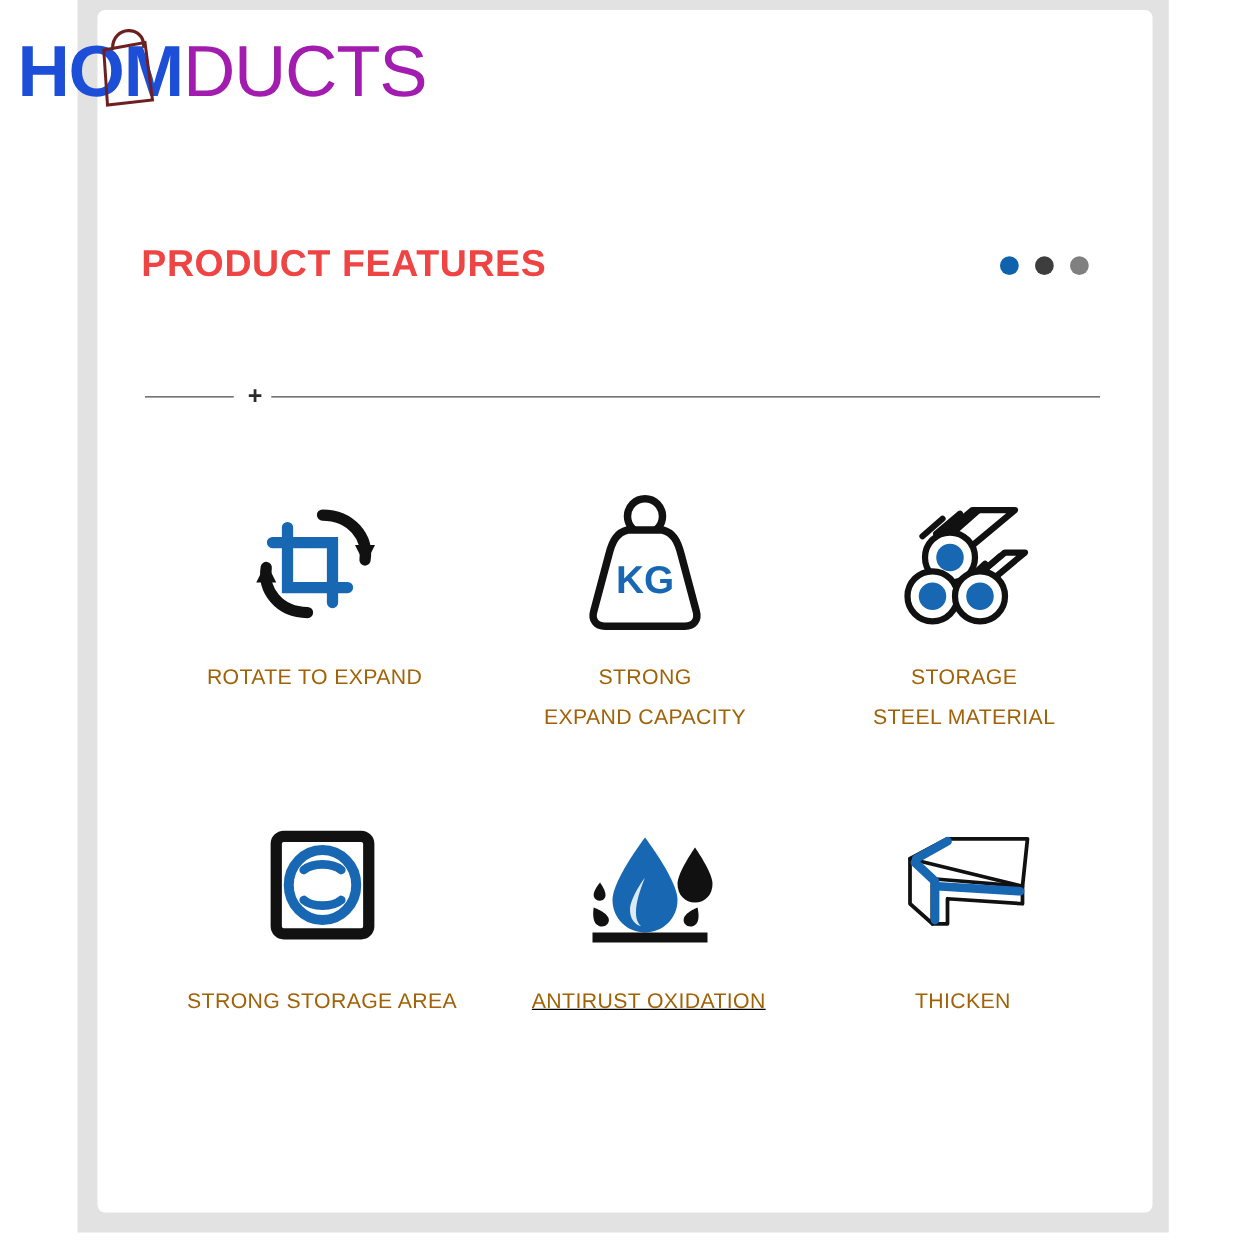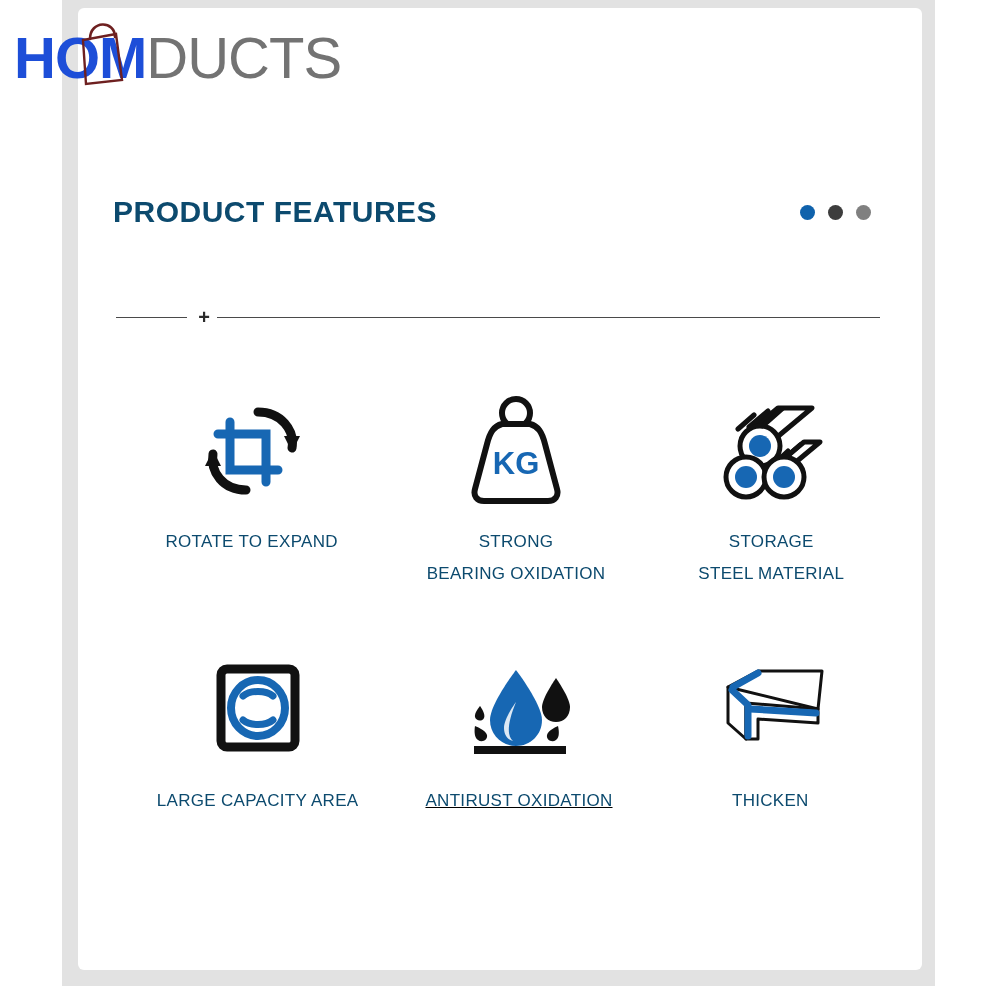--- a/index.html
+++ b/index.html
@@ -58,21 +58,21 @@
     line-height: 72px;
     letter-spacing: -1px;
     white-space: nowrap;
   }
   .logo-hom {
     font-weight: 700;
     color: #1d4ed8;
   }
   .logo-ducts {
     font-weight: 400;
-    color: #737373;
+    color: #a21caf;
   }
   .logo-bag {
     position: absolute;
     left: 56px;
     top: -12px;
     width: 56px;
     height: 76px;
     pointer-events: none;
   }
 
@@ -84,21 +84,21 @@
     width: 770px;
     height: 48px;
     display: flex;
     align-items: center;
     justify-content: space-between;
   }
   .section-title {
     font-size: 30px;
     font-weight: 700;
     letter-spacing: 0.5px;
-    color: #0c4a6e;
+    color: #ef4444;
     white-space: nowrap;
   }
   .dots {
     display: flex;
     align-items: center;
     gap: 13px;
     padding-right: 12px;
   }
   .dot {
     width: 15px;
@@ -159,21 +159,21 @@
     display: flex;
     align-items: center;
     justify-content: center;
   }
   .feature-label {
     margin-top: 16px;
     text-align: center;
     font-size: 17px;
     line-height: 1.9;
     letter-spacing: 0.3px;
-    color: #0c4a6e;
+    color: #a16207;
     white-space: pre-line;
   }
   .feature-row.row2 .feature-icon { height: 110px; }
   .feature-row.row2 .feature-label { margin-top: 22px; }
 
   
   .feature.c1 { transform: translateX(8px); }
   .feature.c2 { transform: translateX(17px); }
   .feature.c3 { transform: translateX(17px); }
   .feature-row.row2 .feature.c1 { transform: translateX(14px); }
@@ -240,21 +240,21 @@
 
       <div class="feature c2">
         <div class="feature-icon">
           <svg width="104" height="116" viewBox="0 0 104 116">
             <circle cx="52" cy="21" r="14" fill="none" stroke="#111111" stroke-width="6"></circle>
             <path d="M38 32 C30 34, 26 40, 23 52 L11 97 C9 104, 13 109, 20 109 L84 109 C91 109, 95 104, 93 97 L81 52 C78 40, 74 34, 66 32 Z" fill="#ffffff" stroke="#111111" stroke-width="6" stroke-linejoin="round"></path>
             <text x="52" y="82" text-anchor="middle" font-family="Liberation Sans, sans-serif" font-size="31" font-weight="bold" fill="#1767b3">KG</text>
           </svg>
         </div>
         <div class="feature-label">STRONG
-BEARING OXIDATION</div>
+EXPAND CAPACITY</div>
       </div>
 
       <div class="feature c3">
         <div class="feature-icon">
           <svg width="110" height="104" viewBox="0 0 110 104">
             <g stroke="#111111" stroke-width="5" stroke-linejoin="round" stroke-linecap="round">
 
               <path d="M26 40 L62 10 L96 10 L60 40 Z" fill="#ffffff"></path>
               <path d="M38 17 L22 31 M52 13 L33 29 M66 11 L49 26" stroke-width="5" fill="none"></path>
 
@@ -280,21 +280,21 @@
 
       <div class="feature c1">
         <div class="feature-icon">
           <svg width="92" height="96" viewBox="0 0 92 96">
             <rect x="9" y="9" width="74" height="78" rx="6" ry="6" fill="#ffffff" stroke="#111111" stroke-width="9"></rect>
             <ellipse cx="46" cy="48" rx="27" ry="28" fill="none" stroke="#1767b3" stroke-width="8"></ellipse>
             <path d="M31 36 C38 30, 54 30, 61 36" fill="none" stroke="#1767b3" stroke-width="7" stroke-linecap="round"></path>
             <path d="M31 60 C38 66, 54 66, 61 60" fill="none" stroke="#1767b3" stroke-width="7" stroke-linecap="round"></path>
           </svg>
         </div>
-        <div class="feature-label">LARGE CAPACITY AREA</div>
+        <div class="feature-label">STRONG STORAGE AREA</div>
       </div>
 
       <div class="feature c2">
         <div class="feature-icon">
           <svg width="118" height="96" viewBox="0 0 118 96">
 
             <path d="M56 10 C56 10, 82 44, 82 60 C82 75, 70 86, 56 86 C42 86, 30 75, 30 60 C30 44, 56 10, 56 10 Z" fill="#1767b3"></path>
             <path d="M56 42 C56 42, 44 58, 44 68 C44 75, 48 80, 53 81 C47 76, 47 64, 56 42 Z" fill="#ffffff" opacity="0.85"></path>
 
             <path d="M96 18 C96 18, 110 38, 110 47 C110 56, 104 62, 96 62 C88 62, 82 56, 82 47 C82 38, 96 18, 96 18 Z" fill="#111111"></path>

